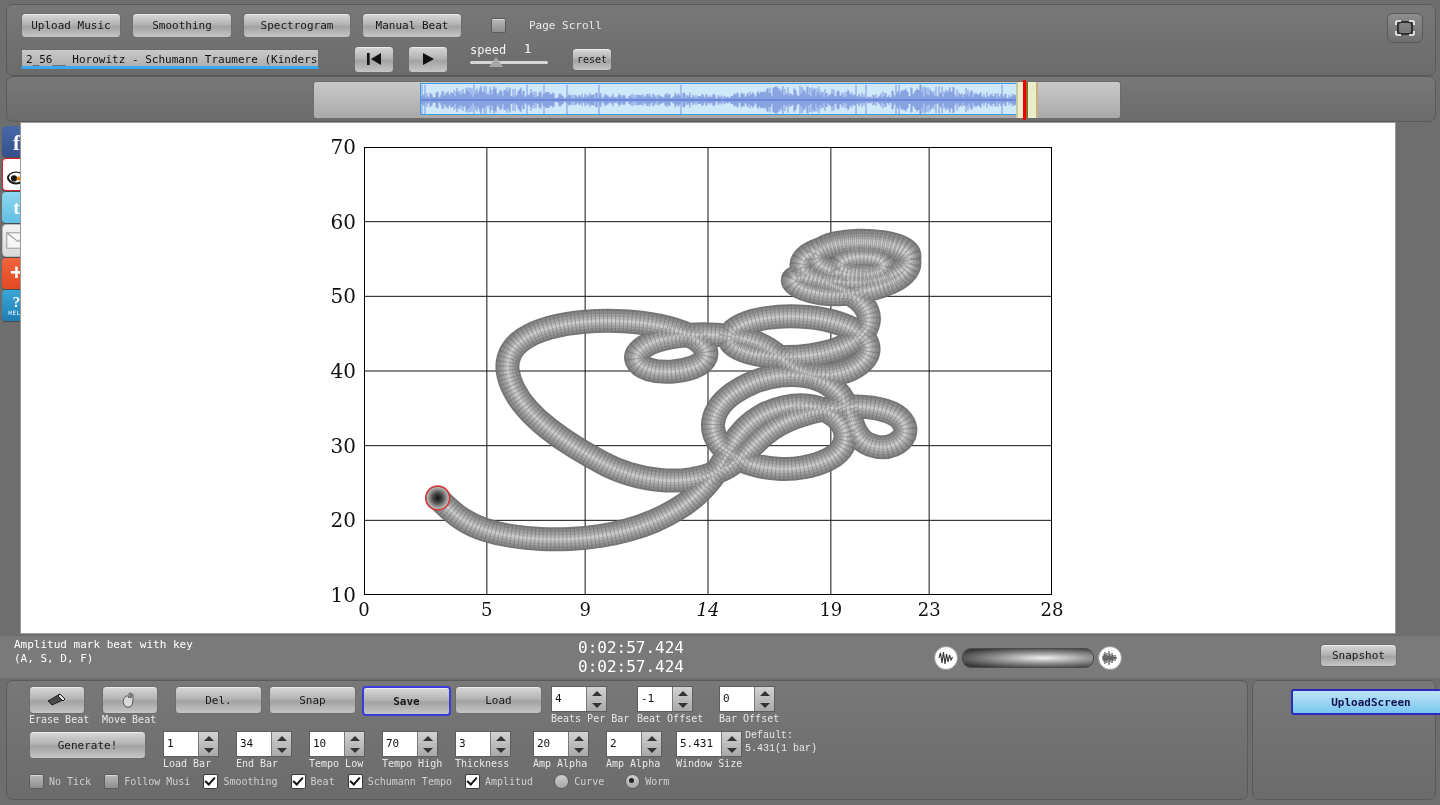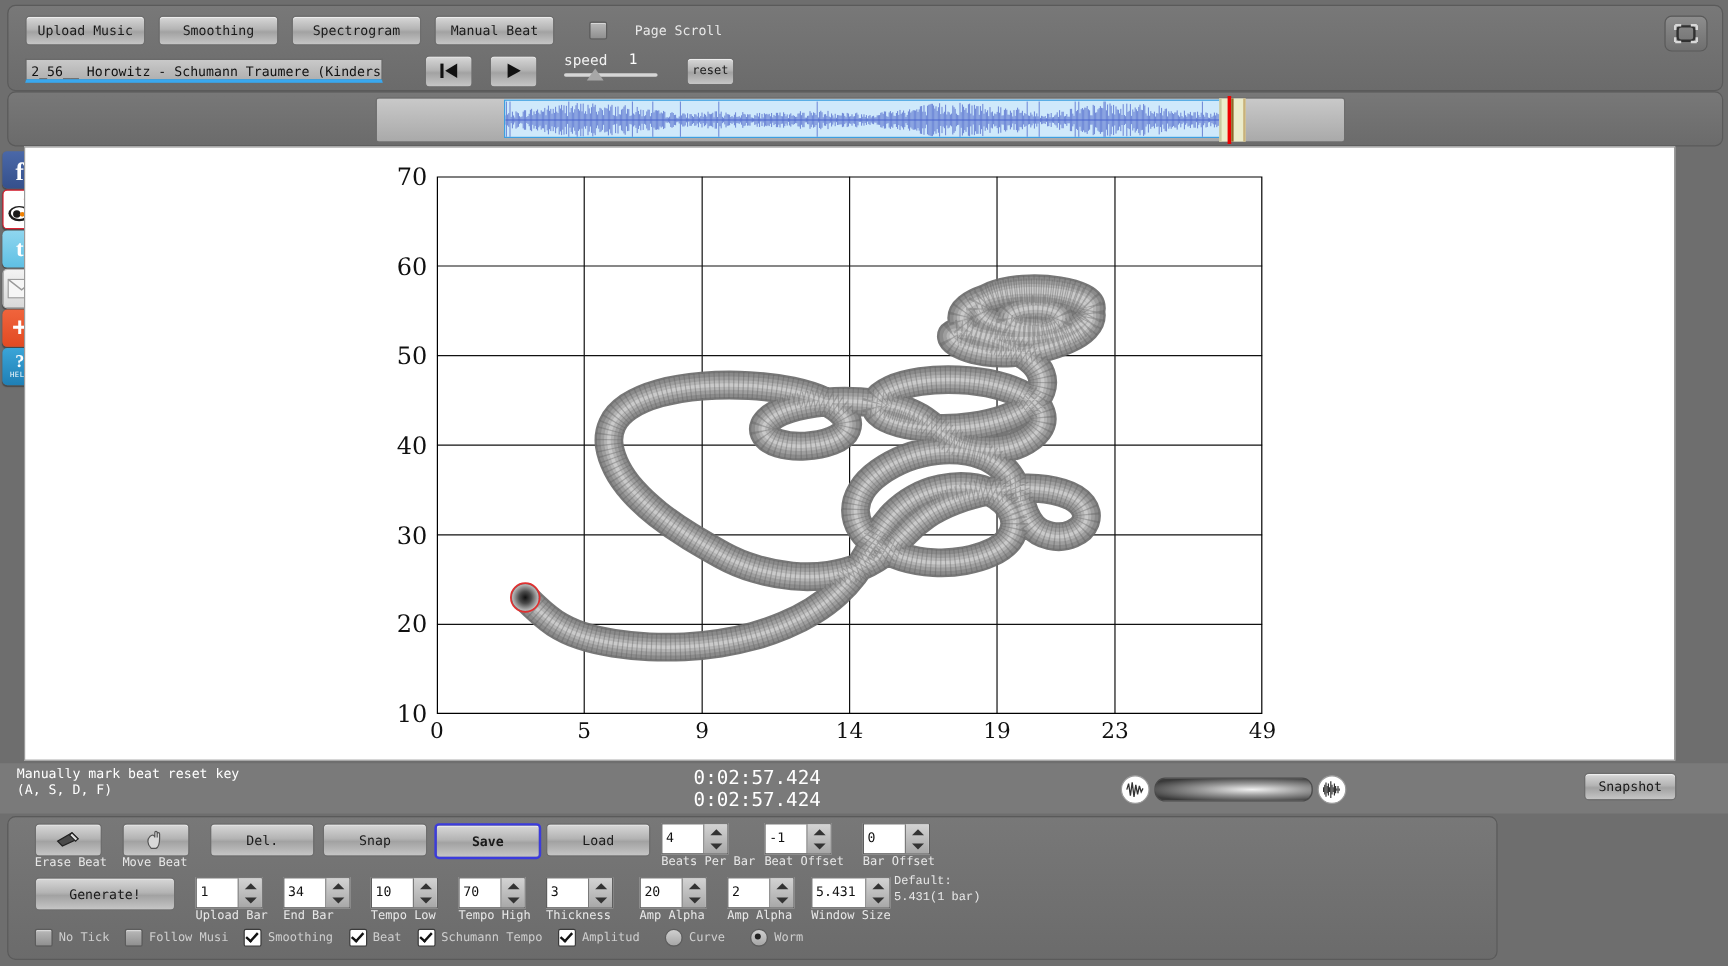--- a/index.html
+++ b/index.html
@@ -302,30 +302,30 @@
     <div class="ylab" style="top: 100%;">10</div>
         <div class="ylab" style="top: 83.3333%;">20</div>
         <div class="ylab" style="top: 66.6667%;">30</div>
         <div class="ylab" style="top: 50%;">40</div>
         <div class="ylab" style="top: 33.3333%;">50</div>
         <div class="ylab" style="top: 16.6667%;">60</div>
         <div class="ylab" style="top: 0%;">70</div>
         <div class="xlab" style="left: 0%;">0</div>
         <div class="xlab" style="left: 17.8571%;">5</div>
         <div class="xlab" style="left: 32.1429%;">9</div>
-        <div class="xlab" style="left: 50%;">14</div>
+        <div class="xlab" style="left: 50%; font-style: italic;">14</div>
         <div class="xlab" style="left: 67.8571%;">19</div>
         <div class="xlab" style="left: 82.1429%;">23</div>
-        <div class="xlab" style="left: 100%;">49</div>
+        <div class="xlab" style="left: 100%;">28</div>
       </div>
   </div>
 
   <div id="statusbar">
     <div id="status-msg">
-      <div>Manually mark beat reset key</div>
+      <div>Amplitud mark beat with key</div>
       <div>(A, S, D, F)</div>
     </div>
     <div id="time-box">
       <div>0:02:57.424</div>
       <div>0:02:57.424</div>
     </div>
     <div id="vol-wrap">
       <div class="volicon">
         <svg width="18" height="16" viewBox="0 0 18 16">
           <path d="M2,8 L3.5,3 L5,13 L6.5,2 L8,14 L9.5,4 L11,12 L12.5,5 L14,10 L15.5,7" fill="none" stroke="#333" stroke-width="1.1"></path>
@@ -436,21 +436,21 @@
         <div class="val">1</div>
         <div class="arrows">
           <div>
               <i class="tri-up"></i>
             </div>
           <div>
               <i class="tri-dn"></i>
             </div>
         </div>
       </div>
-      <div class="fieldcap">Upload Bar</div>
+      <div class="fieldcap">Load Bar</div>
     </div>
 
     <div class="fieldgrp" style="left:229px;top:50px;">
       <div class="spin">
         <div class="val">34</div>
         <div class="arrows">
           <div>
               <i class="tri-up"></i>
             </div>
           <div>
@@ -569,14 +569,17 @@
       <span class="lbl-dark">Schumann Tempo</span>
       <div class="chk on" style="margin-left:8px;"></div>
       <span class="lbl-dark">Amplitud</span>
       <div class="radio" style="margin-left:16px;"></div>
       <span class="lbl-dark">Curve</span>
       <div class="radio on" style="margin-left:16px;"></div>
       <span class="lbl-dark">Worm</span>
     </div>
   </div>
 
+  <div id="bottom2" class="panel">
+    <div id="btn-uploadscreen">UploadScreen</div>
+  </div>
 
 </div>
 
 </body></html>

